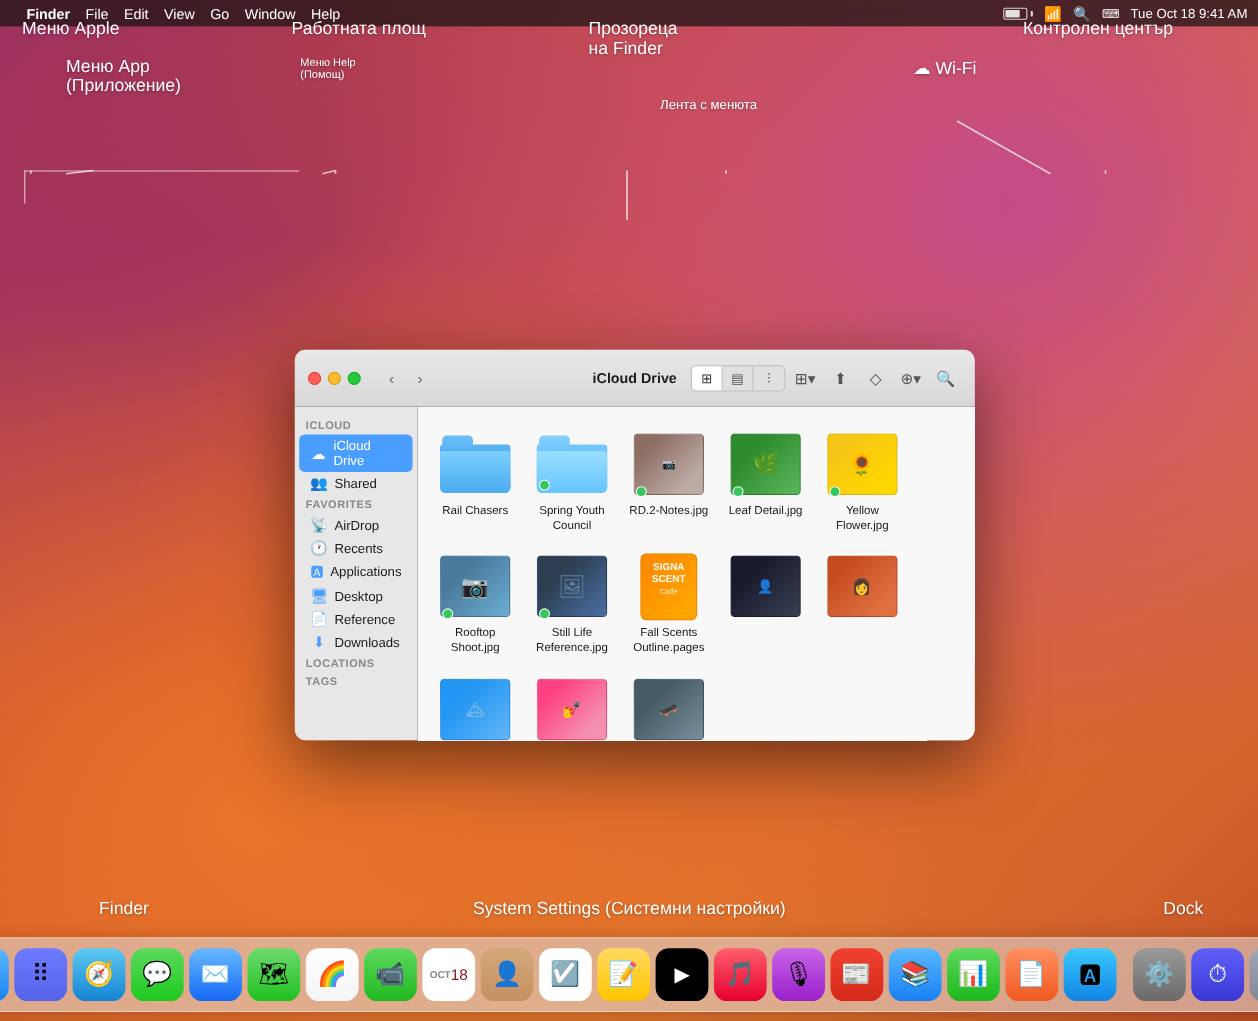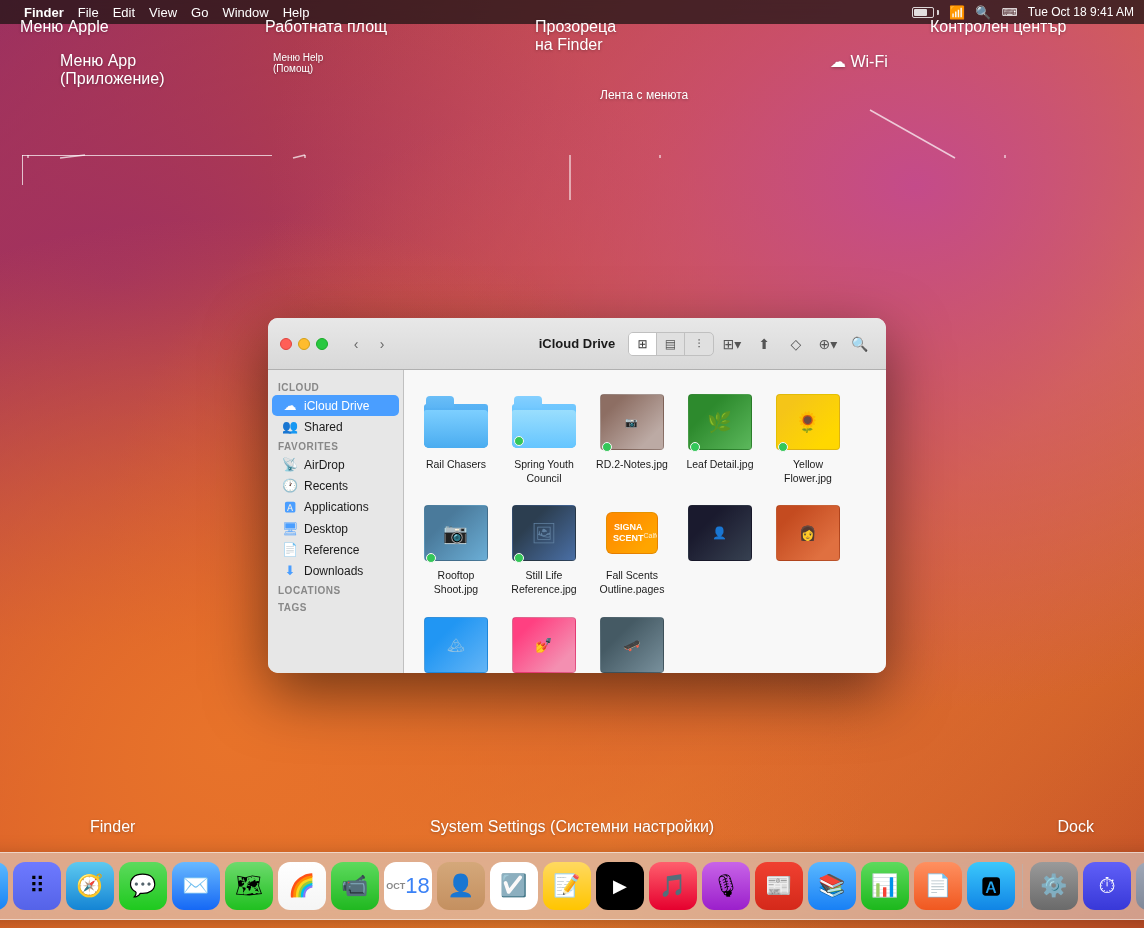--- a/index.html
+++ b/index.html
@@ -214,21 +214,21 @@
     }
     .view-btn:last-child { border-right: none; }
     .view-btn.active { background: #fff; color: #333; }
 
     
     .finder-body {
       display: flex;
       height: calc(100% - 52px);
     }
     .sidebar {
-      width: 136px;
+      width: 112px;
       background: rgba(230, 230, 230, 0.95);
       border-right: 1px solid #c0c0c0;
       padding: 8px 0;
       overflow-y: auto;
       flex-shrink: 0;
     }
     .sidebar-section-label {
       font-size: 10px;
       font-weight: 700;
       color: #888;
@@ -630,21 +630,21 @@
             <div class="img-thumb img-stilllife">
               <div class="img-placeholder" style="color:#6080a0;">🖼</div>
             </div>
             <div class="status-dot dot-green" style="position:absolute;bottom:2px;left:2px;border-color:#f8f8f8;"></div>
           </div>
           <span class="file-name">Still Life Reference.jpg</span>
         </div>
 
         <div class="file-item">
           <div class="file-icon-container">
-            <div class="img-thumb img-pages" style="width:52px;height:42px;border-radius:6px;display:flex;flex-direction:row;align-items:center;justify-content:flex-start;padding:6px;">
+            <div class="img-thumb img-pages" style="width:52px;height:61px;border-radius:6px;display:flex;flex-direction:column;align-items:center;justify-content:flex-start;padding:6px;">
               <div style="font-size:9px;color:white;font-weight:700;text-align:center;line-height:1.2;">SIGNA<br>SCENT</div>
               <div style="font-size:7px;color:rgba(255,255,255,0.8);margin-top:4px;text-align:center;">Calfe</div>
             </div>
           </div>
           <span class="file-name">Fall Scents Outline.pages</span>
         </div>
 
         <div class="file-item">
           <div class="file-icon-container">
             <div class="img-thumb img-titlecover">
@@ -717,21 +717,21 @@
   </div>
   <div class="dock-app app-photos">
     <span>🌈</span>
   </div>
   <div class="dock-app app-facetime">
     <span>📹</span>
   </div>
   <div class="dock-app app-calendar" style="background:white;color:#e03030;">
     <span style="font-size:11px;font-weight:700;color:#e03030;line-height:1;display:flex;flex-direction:row;align-items:center;">
         <span style="font-size:9px;color:#888;">OCT</span>
-        <span style="font-size:22px;color:#3b82f6;font-weight:300;">18</span>
+        <span style="font-size:14px;color:#7f1d1d;font-weight:300;">18</span>
       </span>
   </div>
   <div class="dock-app app-contacts">
     <span>👤</span>
   </div>
   <div class="dock-app app-reminders" style="background:white;">
     <span>☑️</span>
   </div>
   <div class="dock-app app-notes">
     <span>📝</span>

